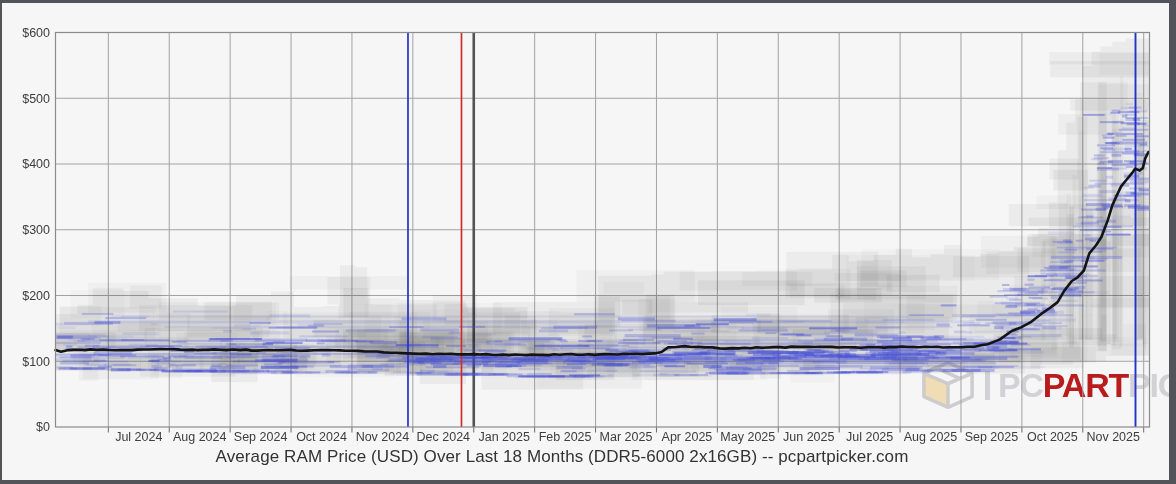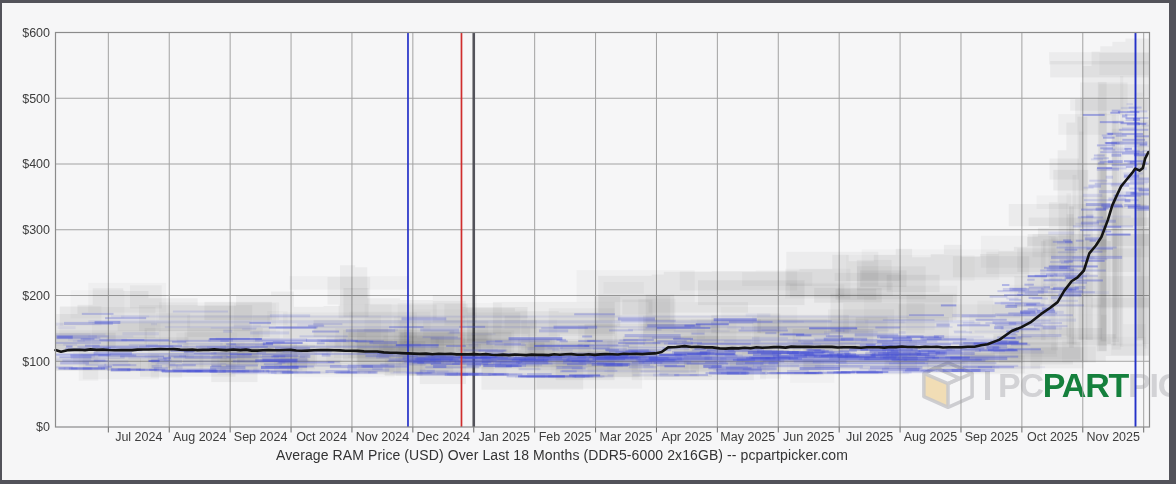--- a/index.html
+++ b/index.html
@@ -3,32 +3,32 @@
 <meta charset="utf-8">
 <style>
   html,body{margin:0;padding:0;background:#e9e9e9;}
   .screen{
     position:relative;width:1176px;height:484px;background:#f6f6f7;overflow:hidden;
     font-family:"Liberation Sans",sans-serif;
   }
   .chart-svg{position:absolute;left:0;top:0;z-index:2;}
   .chart-title{
     position:absolute;left:0;top:447px;width:1124px;text-align:center;z-index:2;
-    font-size:14px;color:#333;letter-spacing:0.1px;
+    font-size:17px;color:#333;letter-spacing:0.1px;
   }
   .watermark{
     position:absolute;left:918px;top:360px;height:50px;z-index:1;
     display:flex;align-items:center;user-select:none;
   }
   .wm-cube{display:block;margin-right:7px;}
   .wm-sep{display:inline-block;width:5px;height:29px;background:#d2d2d5;margin-right:8px;}
   .wm-text{
     font-weight:bold;font-size:34px;line-height:34px;letter-spacing:-1.2px;color:#d2d2d5;
   }
-  .wm-text .gold{color:#15803d;margin-top:30px;}
+  .wm-text .gold{color:#b91c1c;margin-top:30px;}
   .frame-edge{position:absolute;background:#53535a;z-index:3;}
   .fe-top{left:0;top:0;width:1176px;height:3px;}
   .fe-left{left:0;top:0;width:2px;height:484px;}
   .fe-right{left:1169px;top:0;width:7px;height:484px;}
   .fe-bottom{left:0;top:480px;width:1176px;height:4px;}
 </style>
 </head>
 <body>
 
 <div class="screen">

